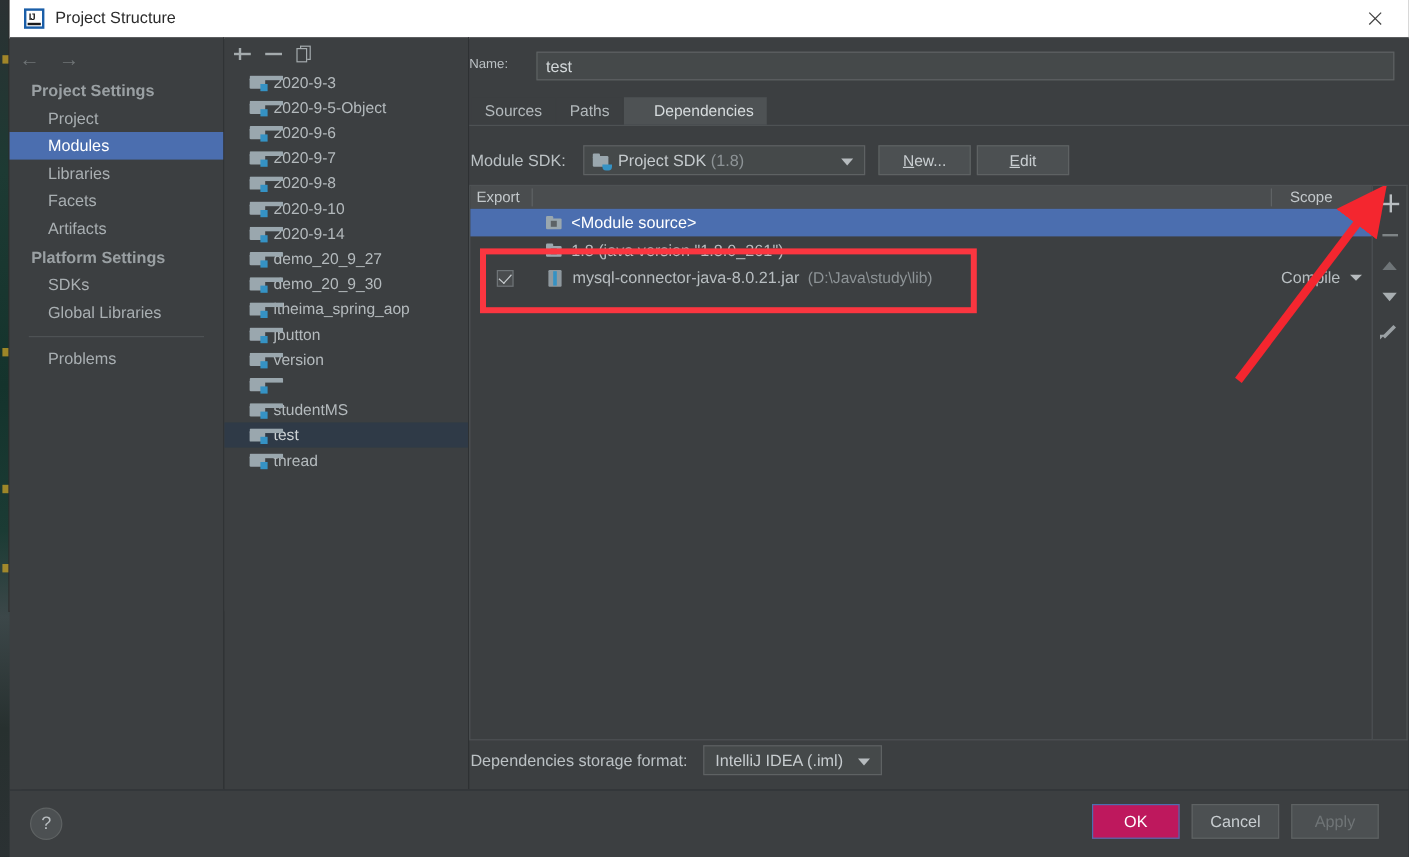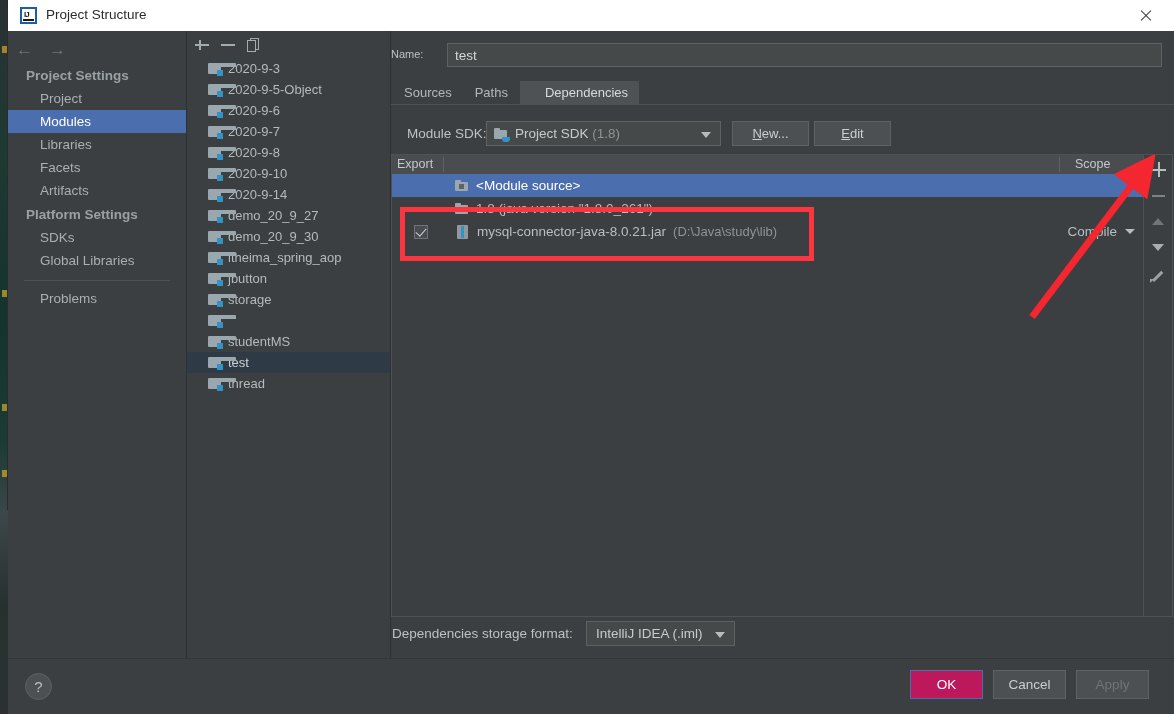--- a/index.html
+++ b/index.html
@@ -293,21 +293,21 @@
   #tab-underline {
     position: absolute;
     left: 0; top: 73px;
     width: 783px; height: 1px;
     background: #4e5254;
   }
 
   
   #sdk-label {
     position: absolute;
-    left: 16px; top: 95px;
+    left: 1px; top: 95px;
     font-size: 13.5px;
     color: #bbc1c4;
   }
   #sdk-combo {
     position: absolute;
     left: 95px; top: 90px;
     width: 235px; height: 25px;
     background: #45494a;
     border: 1px solid #5e6263;
     box-sizing: border-box;
@@ -767,21 +767,21 @@
             <i class="badge"></i>
           </span>
           <span>jbutton</span>
         </div>
       <div class="mod-row">
           <span class="mod-icon">
             <i class="tab"></i>
             <i class="folder"></i>
             <i class="badge"></i>
           </span>
-          <span>storage</span>
+          <span>version</span>
         </div>
       <div class="mod-row">
           <span class="mod-icon">
             <i class="tab"></i>
             <i class="folder"></i>
             <i class="badge"></i>
           </span>
         </div>
       <div class="mod-row">
           <span class="mod-icon">

